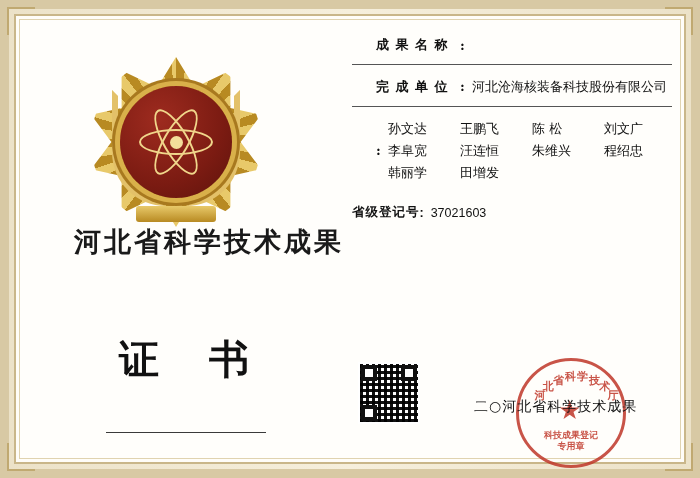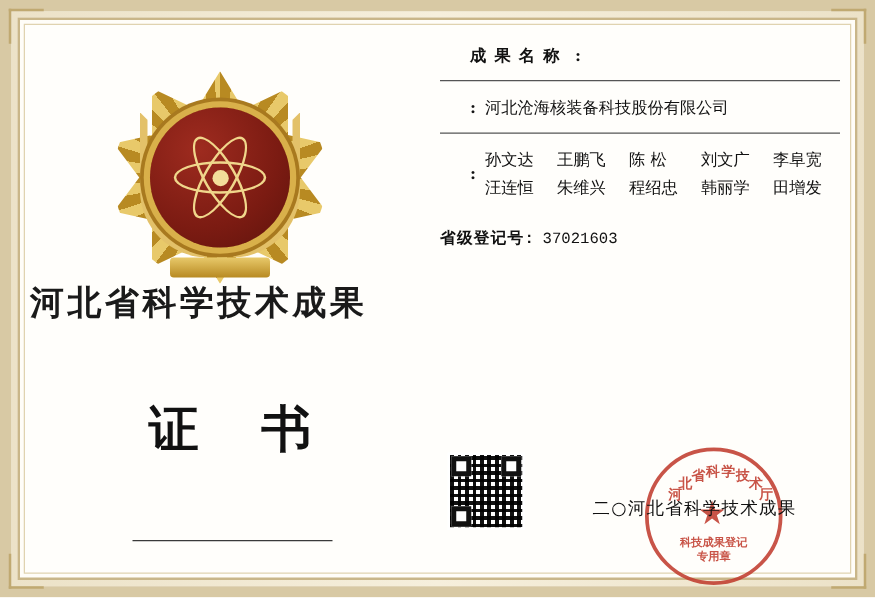--- a/index.html
+++ b/index.html
@@ -130,30 +130,30 @@
     margin-left: -40px;
     width: 80px; height: 16px;
     background: linear-gradient(180deg, #e8c96a, #b88a22);
     border-radius: 3px;
   }
 
   .title-main {
     position: absolute;
     left: 0; top: 200px;
     width: 320px;
-    text-align: left;
+    text-align: right;
     font-family: "DejaVu Serif", serif;
     font-weight: bold;
     font-size: 27px;
     letter-spacing: 3px;
     color: #1a1a1a;
   }
   .title-sub {
     position: absolute;
-    left: 0; top: 292px;
+    left: 0; top: 308px;
     width: 320px;
     text-align: center;
     font-family: "DejaVu Serif", serif;
     font-weight: bold;
     font-size: 40px;
     letter-spacing: 18px;
     text-indent: 18px;
     color: #111;
   }
   .issuer {
@@ -215,32 +215,32 @@
   .divider {
     height: 1px;
     background: #555;
     margin: 10px 0 12px 0;
   }
   .block-achievement { margin-top: 2px; }
   .block-unit { margin-top: 6px; }
   .block-people { margin-top: 6px; }
   .people-grid {
     display: grid;
-    grid-template-columns: repeat(5, 1fr);
+    grid-template-columns: repeat(4, 1fr);
     row-gap: 3px;
     column-gap: 4px;
     font-family: "DejaVu Serif", serif;
     font-size: 13px;
     color: #111;
   }
   .reg-row {
     margin-top: 22px;
     display: flex;
     align-items: center;
-    font-family: Liberation Mono, monospace;
+    font-family: Liberation Sans, sans-serif;
     font-size: 12.5px;
     color: #111;
   }
   .reg-label { letter-spacing: 1px; font-weight: bold; }
   .reg-value { margin-left: 6px; }
 
   
   .qr {
     position: absolute;
     left: 358px; top: 362px;
@@ -368,20 +368,21 @@
       <div class="field-row">
         <div class="field-label">成 果 名 称</div>
         <div class="field-colon">:</div>
       </div>
     </div>
 
     <div class="divider"></div>
 
     <div class="block-unit">
       <div class="field-row">
+        <div class="field-label">完 成 单 位</div>
         <div class="field-colon">:</div>
         <div class="field-value">河北沧海核装备科技股份有限公司</div>
       </div>
     </div>
 
     <div class="divider"></div>
 
     <div class="block-people">
       <div class="field-row">
         <div class="field-colon">:</div>

